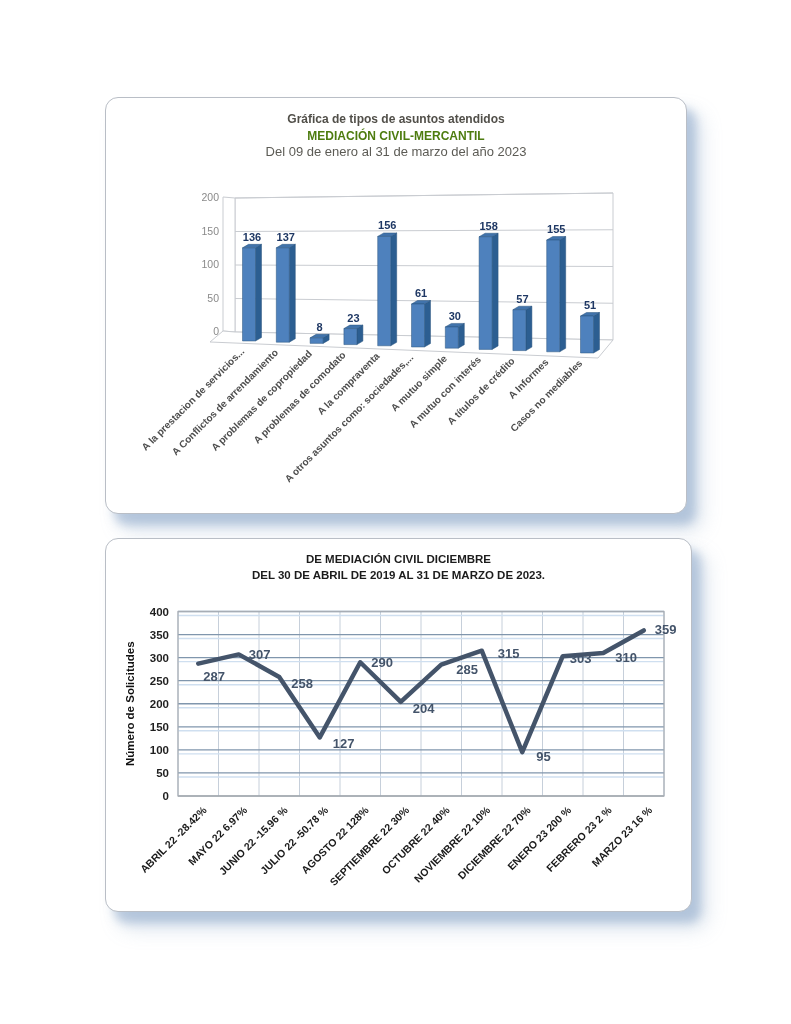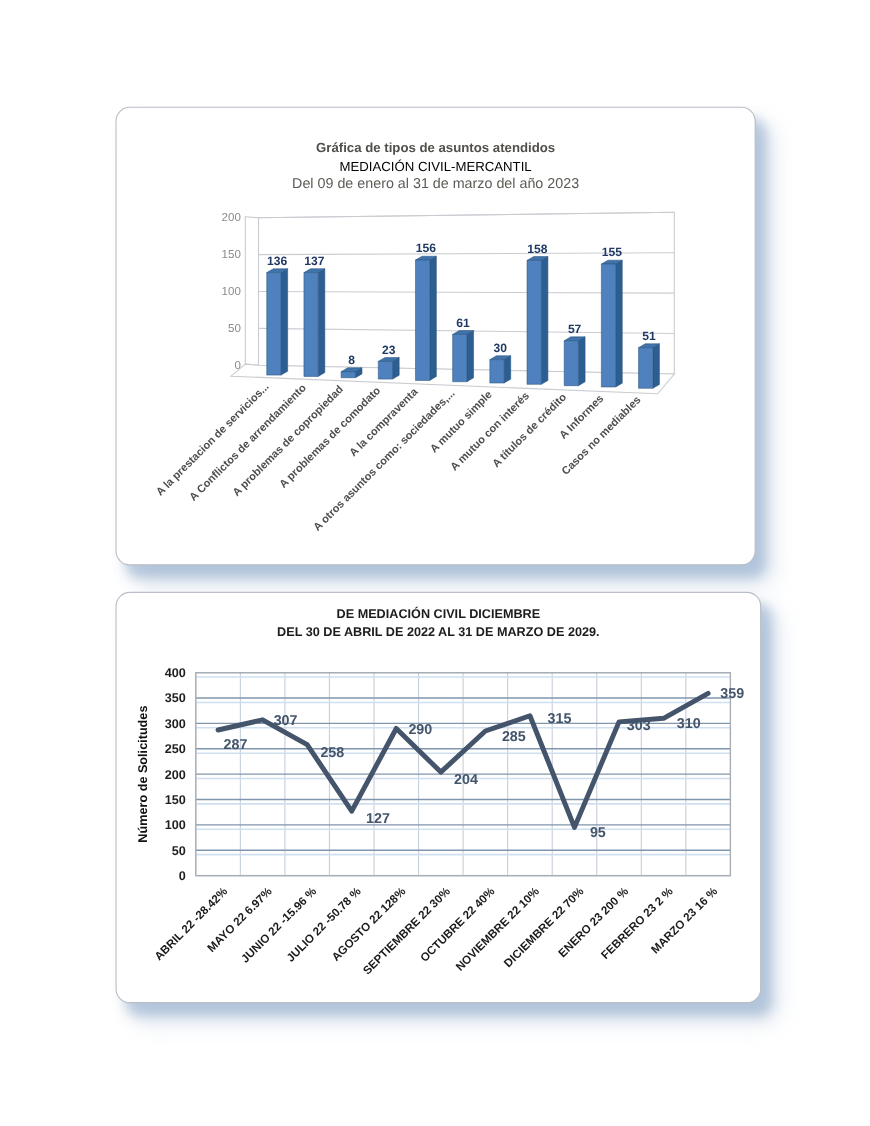--- a/index.html
+++ b/index.html
@@ -8,24 +8,24 @@
     font-family:"Liberation Sans",sans-serif;
   }
   .panel{
     position:absolute;background:#ffffff;
     border:1.6px solid #b9bec6;border-radius:13px;
     box-shadow:9px 11px 10px rgba(136,164,199,.50),15px 17px 20px rgba(136,164,199,.28);
   }
   .panel-top{left:105px;top:97px;width:580px;height:415px;}
   .panel-bottom{left:105px;top:538px;width:585px;height:372px;}
   .titles{position:absolute;left:0;right:0;text-align:center;z-index:2;}
-  .panel-top .titles{top:13px;margin-top:15px;}
+  .panel-top .titles{top:13px;}
   .panel-bottom .titles{top:12px;}
   .t1{font-size:12px;font-weight:bold;color:#514f49;line-height:16.5px;}
-  .t2{font-size:12px;font-weight:normal;color:#000000;line-height:16.5px;}
+  .t2{font-size:12px;font-weight:bold;color:#4d7c0f;line-height:16.5px;}
   .t3{font-size:13px;color:#5c5b55;line-height:16.5px;}
   .b1,.b2,.b3{font-size:11.5px;font-weight:bold;color:#1c1c1c;line-height:16px;}
   .chart-svg{position:absolute;left:0;top:0;}
 </style>
 </head>
 <body>
 
 <div class="page">
 
   <section class="panel panel-top">
@@ -123,21 +123,21 @@
           <polygon points="474.5,218.025 487.5,218.025 487.5,255 474.5,255" fill="#4e81bd" stroke="#2a547f" stroke-width="0.5"></polygon>
         </g>
         <text x="484" y="211.025" text-anchor="middle" font-size="11" font-weight="bold" font-family="Liberation Sans, sans-serif" fill="#1f3864">51</text>
         <text x="477" y="266" text-anchor="end" font-size="10" font-weight="bold" transform="rotate(-45 477 266)" font-family="Liberation Sans, sans-serif" fill="#4d4d4d">Casos no mediables</text>
       </svg>
   </section>
 
   <section class="panel panel-bottom">
     <div class="titles">
       <div class="b2">DE MEDIACIÓN CIVIL  DICIEMBRE</div>
-      <div class="b3">DEL  30 DE ABRIL DE 2022   AL   31  DE MARZO  DE 2029.</div>
+      <div class="b3">DEL  30 DE ABRIL DE 2019   AL   31  DE MARZO  DE 2023.</div>
     </div>
     <svg id="lineChart" class="chart-svg" width="585" height="372" viewBox="0 0 585 372">
         <line x1="72" y1="72.5" x2="72" y2="257" stroke="#c6cfda" stroke-width="1"></line>
         <line x1="112.5" y1="72.5" x2="112.5" y2="257" stroke="#c6cfda" stroke-width="1"></line>
         <line x1="153" y1="72.5" x2="153" y2="257" stroke="#c6cfda" stroke-width="1"></line>
         <line x1="193.5" y1="72.5" x2="193.5" y2="257" stroke="#c6cfda" stroke-width="1"></line>
         <line x1="234" y1="72.5" x2="234" y2="257" stroke="#c6cfda" stroke-width="1"></line>
         <line x1="274.5" y1="72.5" x2="274.5" y2="257" stroke="#c6cfda" stroke-width="1"></line>
         <line x1="315" y1="72.5" x2="315" y2="257" stroke="#c6cfda" stroke-width="1"></line>
         <line x1="355.5" y1="72.5" x2="355.5" y2="257" stroke="#c6cfda" stroke-width="1"></line>

